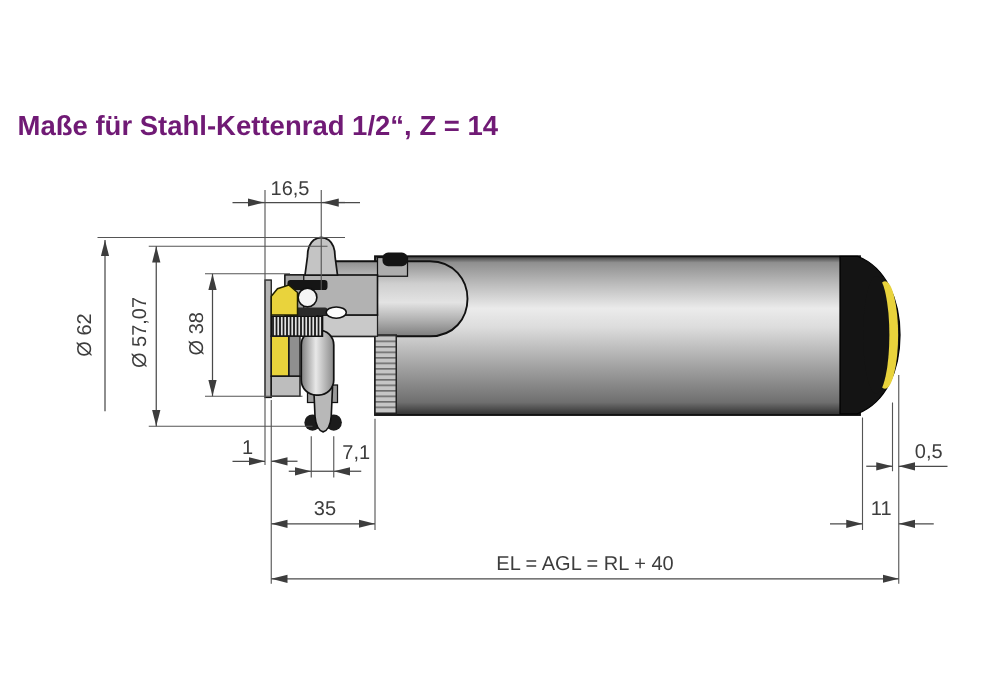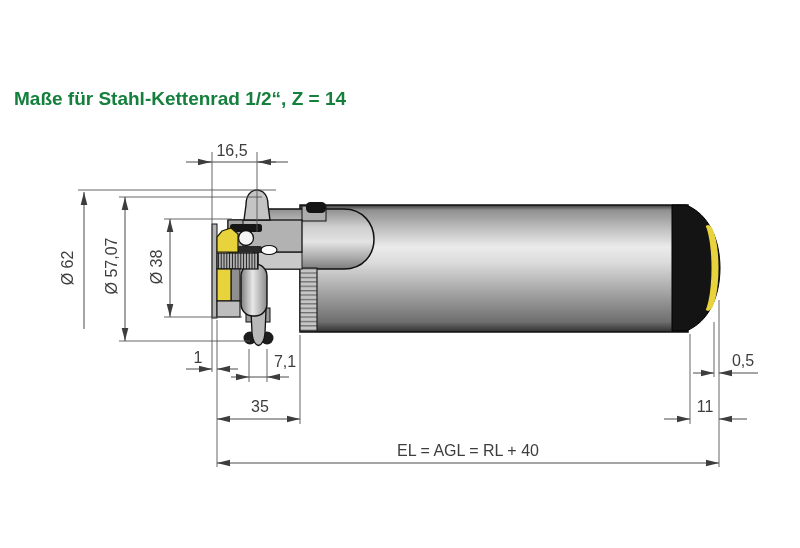--- a/index.html
+++ b/index.html
@@ -1,18 +1,18 @@
 <!DOCTYPE html>
 <html><head>
 <meta charset="utf-8">
 <style>
   html,body{margin:0;padding:0;background:#ffffff;}
   .stage{position:relative;width:800px;height:548px;background:#ffffff;overflow:hidden;
          font-family:"Liberation Sans",sans-serif;}
-  .title{position:absolute;left:14px;top:88px;font-size:19px;font-weight:bold;color:#15803d;
+  .title{position:absolute;left:14px;top:88px;font-size:22px;font-weight:bold;color:#701a75;
          white-space:nowrap;}
   svg{position:absolute;left:0;top:0;}
   .dimtxt{font-family:"Liberation Sans",sans-serif;font-size:16px;fill:#3d3d3d;}
 </style>
 </head>
 <body>
 
 <div class="stage">
   <div class="title">Maße für Stahl-Kettenrad 1/2“, Z = 14</div>
 

